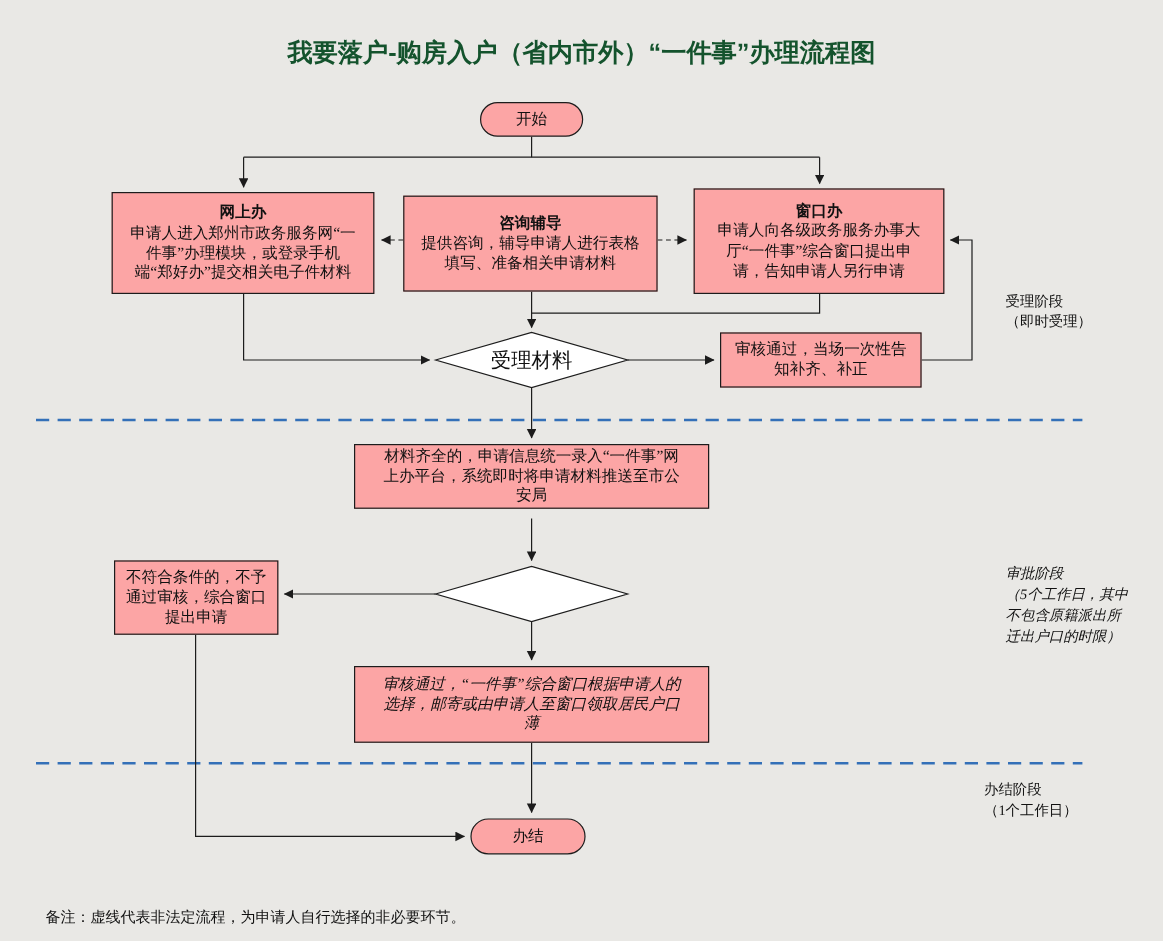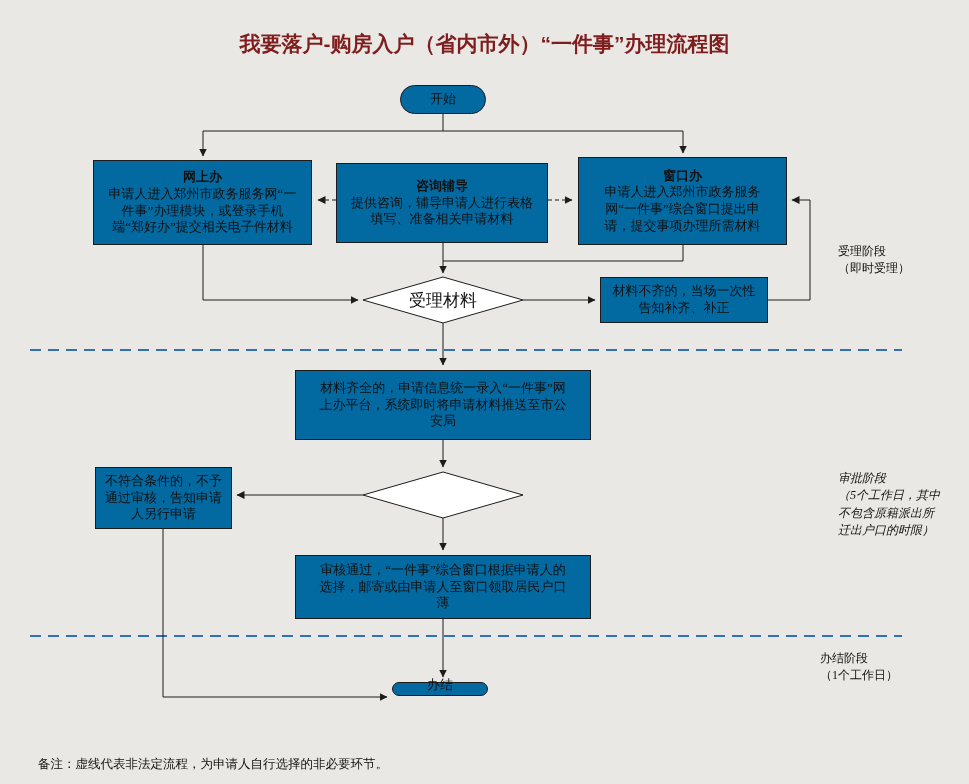--- a/index.html
+++ b/index.html
@@ -12,32 +12,32 @@
     color: #111;
     overflow: hidden;
   }
   .title {
     position: absolute;
     left: 0; right: 0; top: 30px;
     text-align: center;
     font-family: "Liberation Sans", sans-serif;
     font-size: 21px;
     font-weight: bold;
-    color: #7f1d1d;
+    color: #14532d;
   }
   .wires { position: absolute; left: 0; top: 0; }
   .wire { fill: none; stroke: #1c1c1c; stroke-width: 1; }
   .arrow { marker-end: url(#arr); }
   .dashed { stroke-dasharray: 4 3; }
   .divider { fill: none; stroke-width: 2; stroke-dasharray: 11 7; }
   .diamond { fill: #ffffff; stroke: #1c1c1c; stroke-width: 1; }
   .node {
     position: absolute;
     box-sizing: border-box;
-    background: #0369a1;
+    background: #fca5a5;
     border: 1px solid #1c1c1c;
     display: flex;
     flex-direction: column;
     align-items: center;
     justify-content: center;
     text-align: center;
     font-size: 13px;
     line-height: 1.28;
     padding: 1px 14px;
   }
@@ -120,43 +120,43 @@
     <div class="node-body">申请人进入郑州市政务服务网“一件事”办理模块，或登录手机端“郑好办”提交相关电子件材料</div>
   </div>
 
   <div class="node" style="left:336px; top:163px; width:212px; height:80px;">
     <div class="node-title">咨询辅导</div>
     <div class="node-body">提供咨询，辅导申请人进行表格填写、准备相关申请材料</div>
   </div>
 
   <div class="node" style="left:578px; top:157px; width:209px; height:88px;">
     <div class="node-title">窗口办</div>
-    <div class="node-body">申请人进入郑州市政务服务网“一件事”综合窗口提出申请，提交事项办理所需材料</div>
+    <div class="node-body">申请人向各级政务服务办事大厅“一件事”综合窗口提出申请，告知申请人另行申请</div>
   </div>
 
   <div class="diamond-label" style="left:363px; top:277px; width:160px; height:46px;">受理材料</div>
 
   <div class="node pad-sm" style="left:600px; top:277px; width:168px; height:46px;">
-    <span>材料不齐的，当场一次性告知补齐、补正</span>
+    <span>审核通过，当场一次性告知补齐、补正</span>
   </div>
 
-  <div class="node pad-lg" style="left:295px; top:370px; width:296px; height:70px;font-family:Liberation Serif, serif;">
+  <div class="node pad-lg" style="left:295px; top:370px; width:296px; height:54px;font-family:Liberation Serif, serif;">
     <span>材料齐全的，申请信息统一录入“一件事”网上办平台，系统即时将申请材料推送至市公安局</span>
   </div>
 
 
   <div class="node pad-sm" style="left:95px; top:467px; width:137px; height:62px;">
-    <span>不符合条件的，不予通过审核，告知申请人另行申请</span>
+    <span>不符合条件的，不予通过审核，综合窗口提出申请</span>
   </div>
 
-  <div class="node pad-lg" style="left:295px; top:555px; width:296px; height:64px;">
+  <div class="node pad-lg" style="left:295px; top:555px; width:296px; height:64px;font-style:italic;">
     <span>审核通过，“一件事”综合窗口根据申请人的选择，邮寄或由申请人至窗口领取居民户口薄</span>
   </div>
 
-  <div class="node stadium" style="left:392px; top:682px; width:96px; height:14px;justify-content:flex-end;">
+  <div class="node stadium" style="left:392px; top:682px; width:96px; height:30px;">
     <span>办结</span>
   </div>
 
   <div class="stage-label" style="left:838px; top:243px;">受理阶段
 （即时受理）</div>
   <div class="stage-label" style="left:838px; top:470px;font-style:italic;">审批阶段
 （5个工作日，其中
 不包含原籍派出所
 迁出户口的时限）</div>
   <div class="stage-label" style="left:820px; top:650px;">办结阶段

